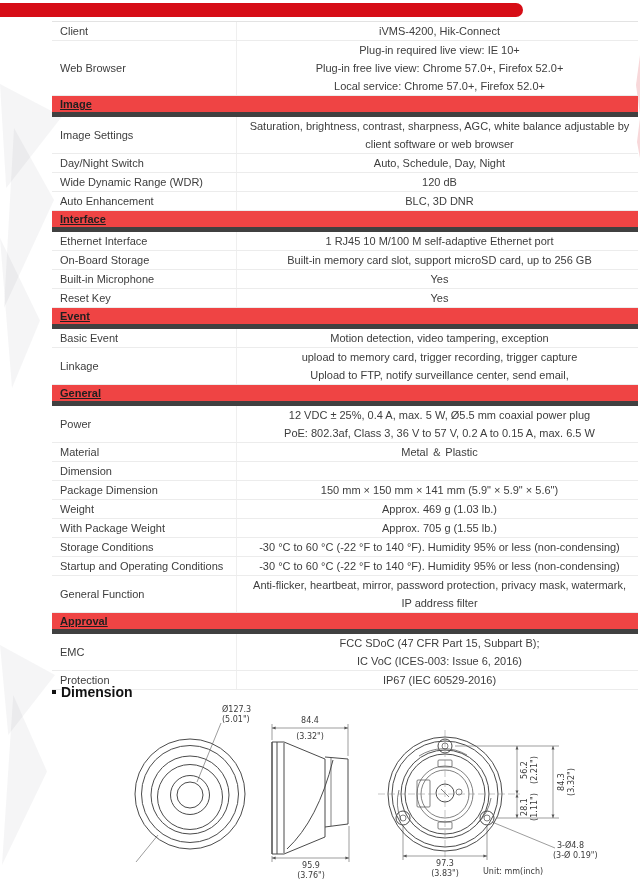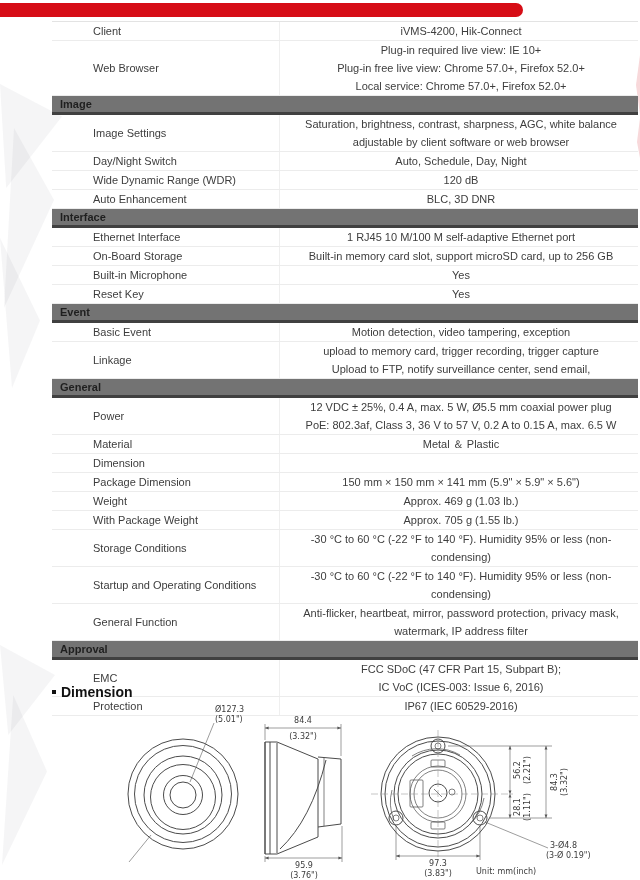--- a/index.html
+++ b/index.html
@@ -8,34 +8,34 @@
   
   .red-bar{position:absolute;left:0;top:3px;width:523px;height:14px;background:#d60d16;
            border-radius:0 8px 8px 0;}
   
   .wm{position:absolute;pointer-events:none;}
   .wm .tri{position:absolute;background:rgba(110,112,122,0.07);}
   .rs{position:absolute;background:rgba(214,13,22,0.16);}
   
   .spec-table{position:absolute;left:52px;top:21px;width:586px;font-size:11px;
               border-top:1px solid #e3e3e3;}
-  .section-header{background:#737373;color:#1f1f1f;font-weight:bold;line-height:16px;
-                  padding:0 8px;border-bottom:3px solid #404040;}
+  .section-header{background:#ef4444;color:#1f1f1f;font-weight:bold;line-height:16px;
+                  padding:0 8px;border-bottom:5px solid #404040;text-decoration:underline;}
   .spec-row{display:flex;border-bottom:1px solid #ececec;}
   .cell{line-height:18px;}
-  .cell.label{width:168px;flex:0 0 168px;padding:0 18px 0 8px;border-right:1px solid #efefef;
-              display:flex;flex-direction:column;justify-content:center;margin-left:33px;}
+  .cell.label{width:168px;flex:0 0 168px;padding:0 8px 0 8px;border-right:1px solid #efefef;
+              display:flex;flex-direction:column;justify-content:center;}
   .cell.value{flex:1;padding:0 6px 0 10px;text-align:center;}
   .vline{line-height:18px;}
   
   .dim-heading{position:absolute;left:52px;top:684px;font-size:14px;font-weight:bold;color:#111;
                display:flex;align-items:center;}
   .dim-heading .bullet{width:4px;height:4px;background:#111;margin-right:5px;display:inline-block;}
   
-  .drawings{position:absolute;left:8px;top:702px;width:512px;height:178px;}
+  .drawings{position:absolute;left:15px;top:702px;width:512px;height:178px;}
   svg text{font-family:"DejaVu Sans","Liberation Sans",sans-serif;font-size:8px;fill:#3a3a3a;}
   .outline{fill:none;stroke:#4b4b4b;stroke-width:1;}
   .thin{fill:none;stroke:#4b4b4b;stroke-width:0.7;}
   .dim{fill:none;stroke:#5a5a5a;stroke-width:0.6;}
   .center{fill:none;stroke:#8a8a8a;stroke-width:0.5;stroke-dasharray:7 3;}
 </style>
 </head>
 <body>
 
 <div class="page">

